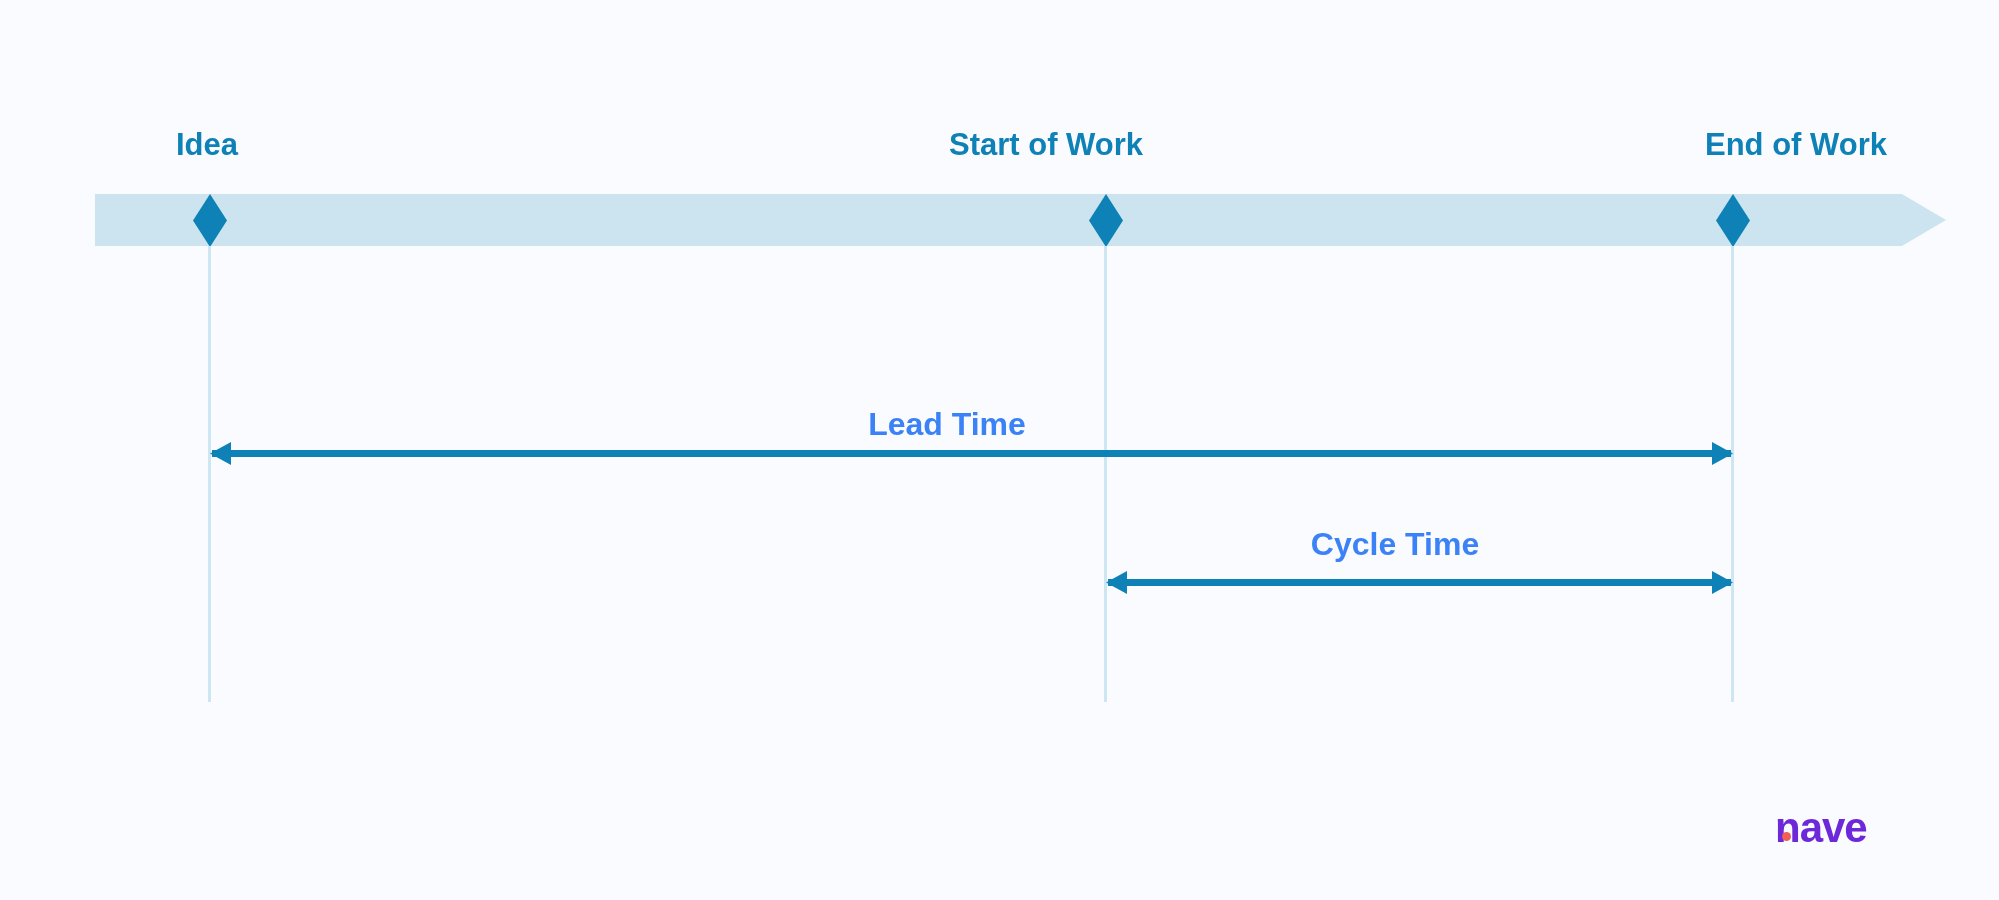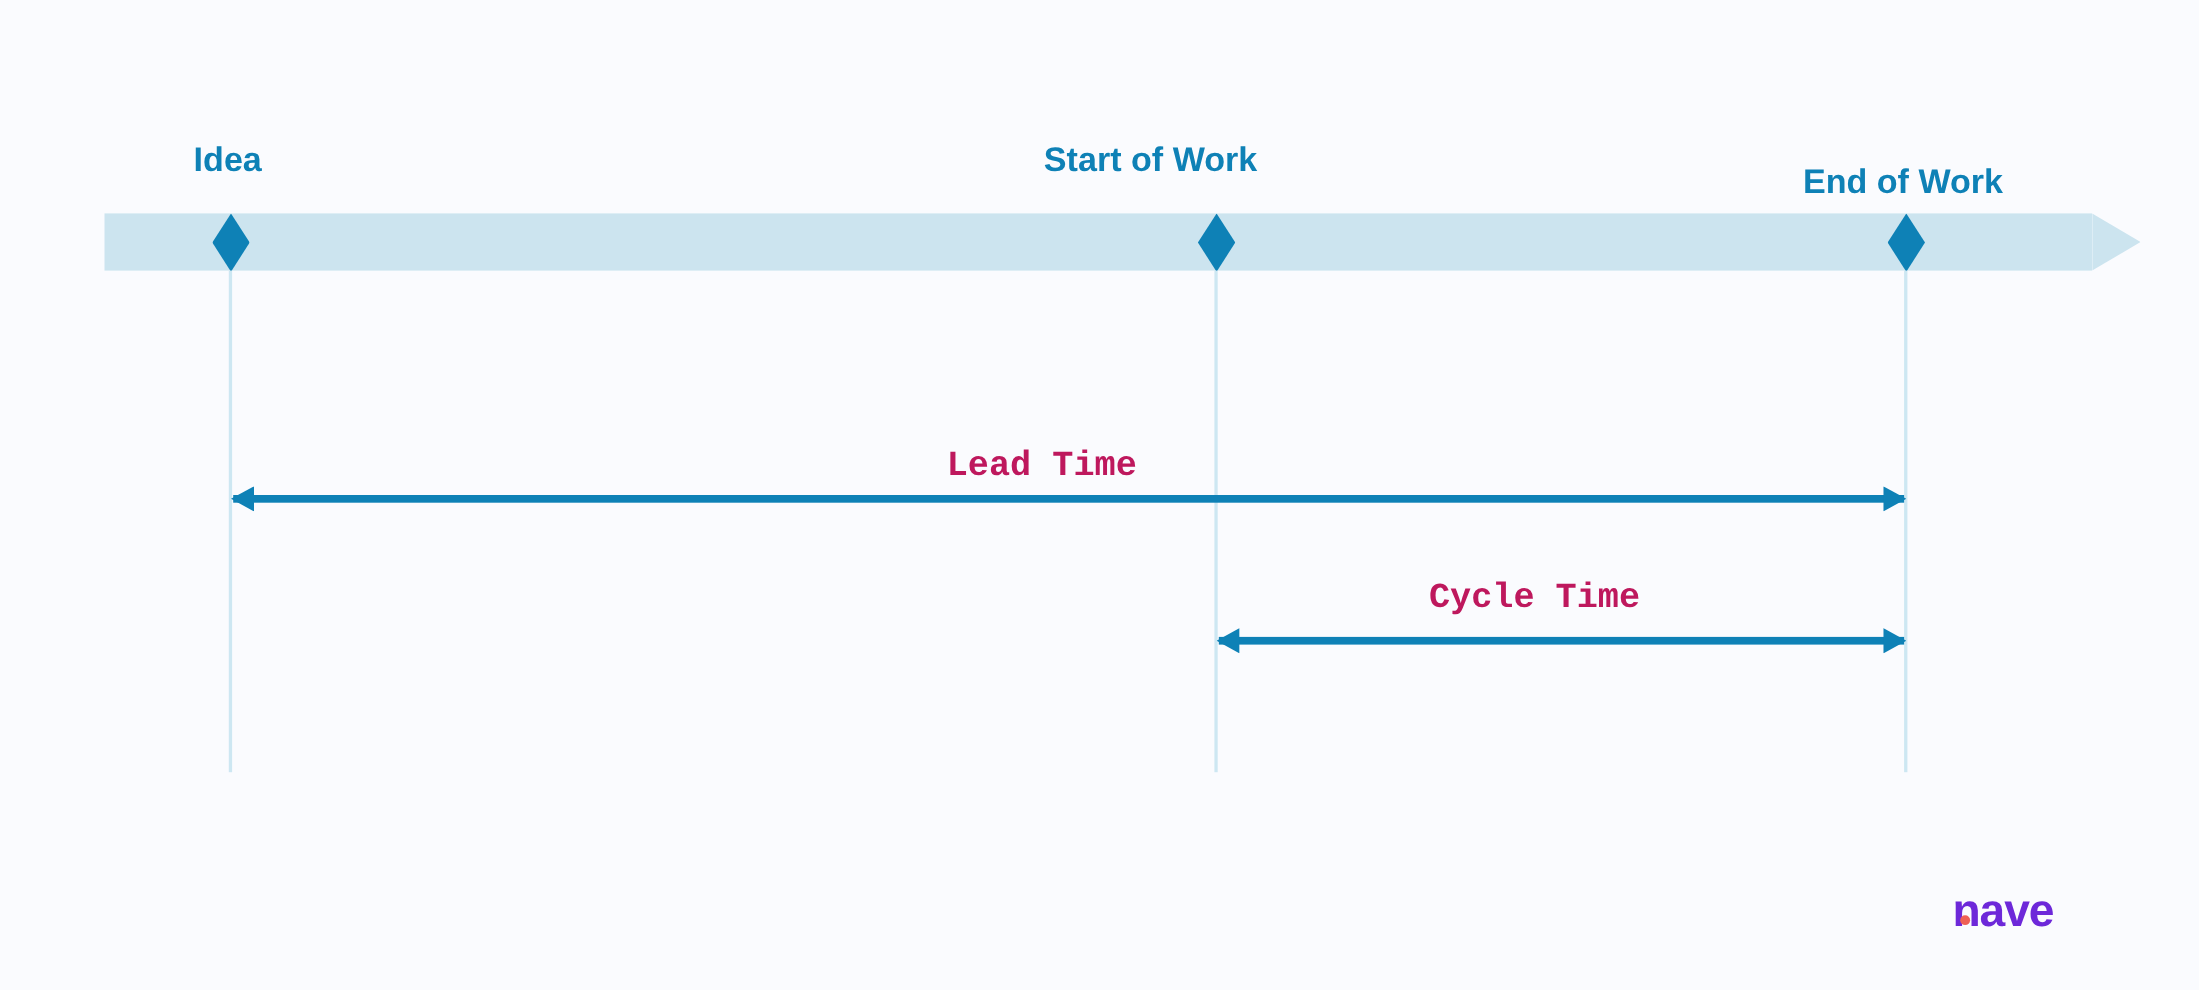--- a/index.html
+++ b/index.html
@@ -41,21 +41,21 @@
     top: 125px;
     transform: translateX(-50%);
     font-size: 31px;
     font-weight: bold;
     line-height: 40px;
     color: #0e81b6;
     white-space: nowrap;
   }
   .milestone-label.idea  { left: 207px; text-align: center; }
   .milestone-label.start { left: 1046px; }
-  .milestone-label.end   { left: 1730px; margin-top: 20px; }
+  .milestone-label.end   { left: 1796px; }
 
   
   .diamond {
     position: absolute;
     top: 194px;
     width: 34px;
     height: 53px;
     background: #0e81b6;
     clip-path: polygon(50% 0, 100% 50%, 50% 100%, 0 50%);
   }
@@ -97,23 +97,22 @@
   .ah.cycle-l { left: 1106px; top: 571px; }
   .ah.cycle-r { left: 1712px; top: 571px; }
 
   
   .measure-label {
     position: absolute;
     transform: translateX(-50%);
     font-size: 32px;
     font-weight: bold;
     line-height: 36px;
-    color: #be185d;
+    color: #3b82f6;
     white-space: nowrap;
-    font-family: Liberation Mono, monospace;
   }
   .measure-label.lead  { left: 947px;  top: 406px; }
   .measure-label.cycle { left: 1395px; top: 526px; }
 
   
   .logo {
     position: absolute;
     left: 1775px;
     top: 806px;
     width: 110px;

